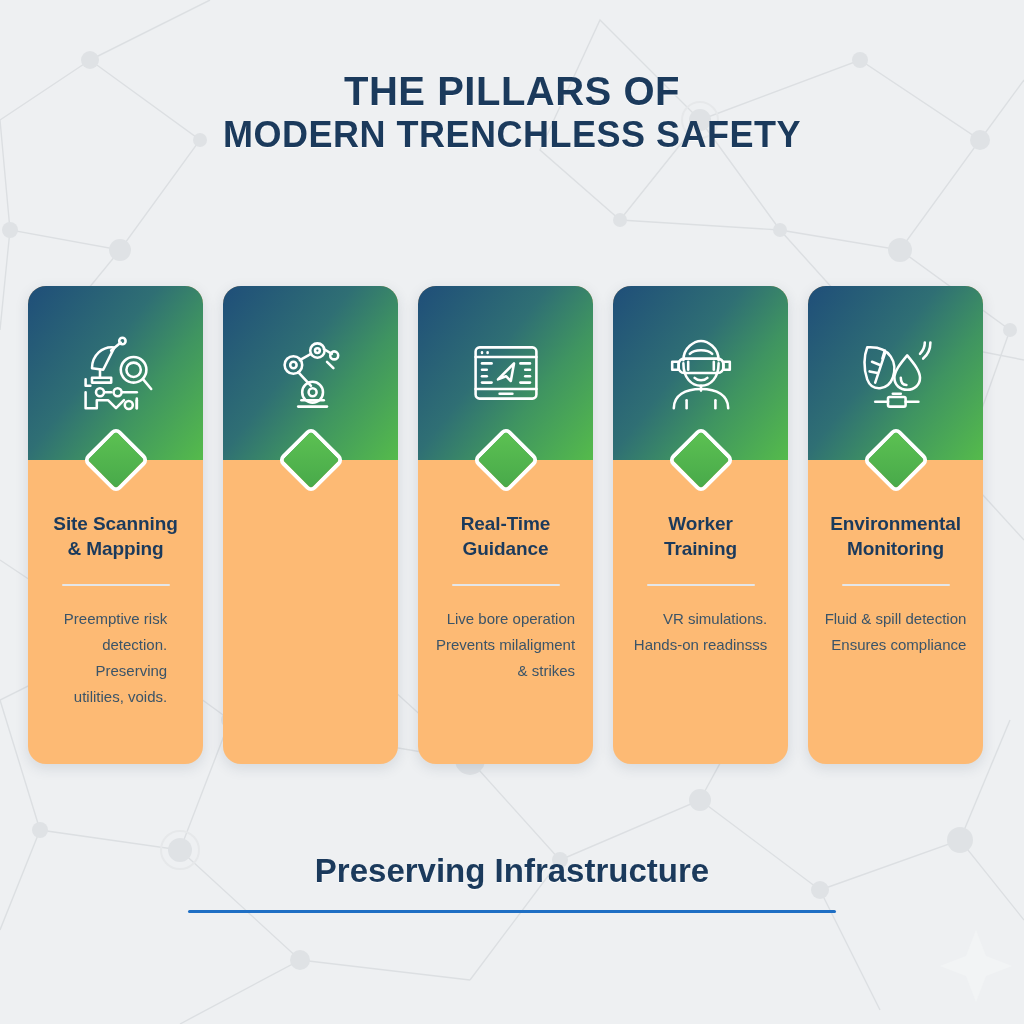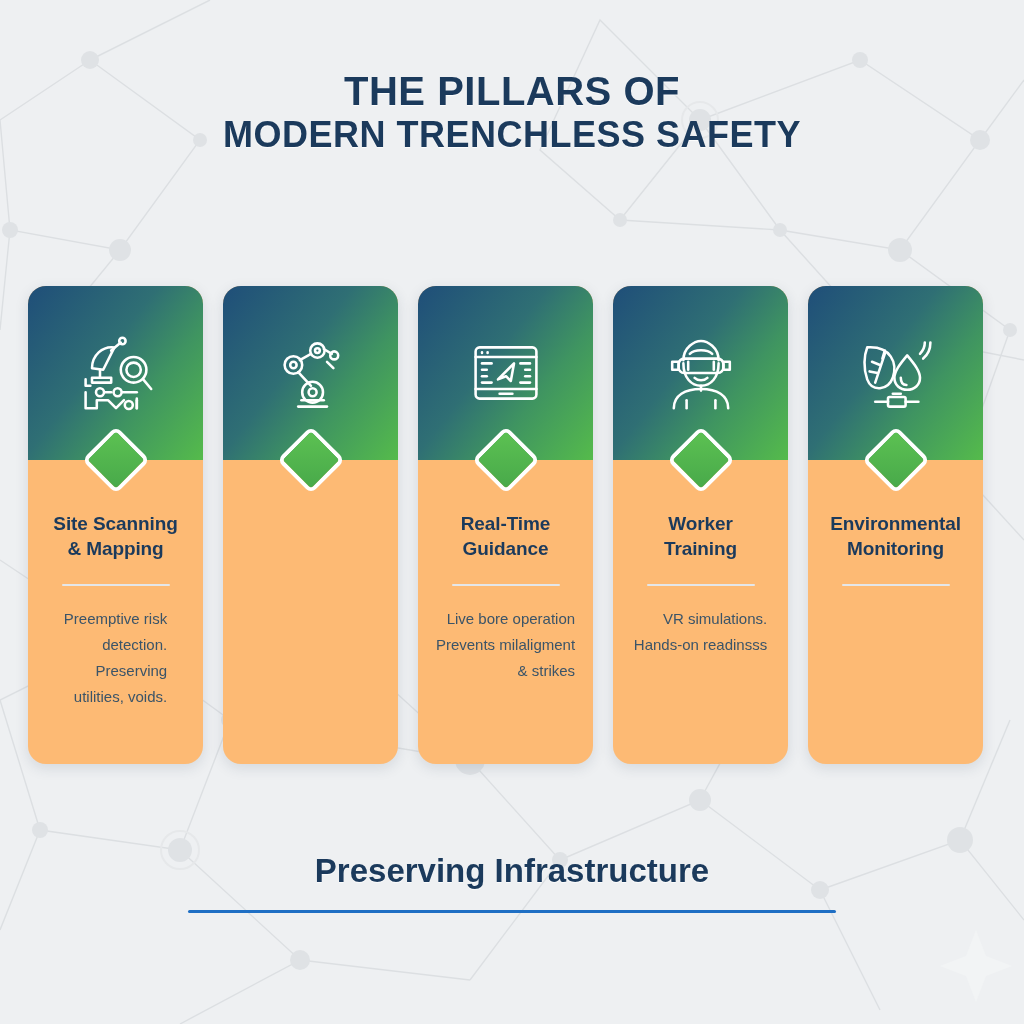--- a/index.html
+++ b/index.html
@@ -333,20 +333,24 @@
           </svg>
         </span>
         <span class="diamond"></span>
       </div>
       <div class="card-body">
         <div class="card-title">
           <span>Environmental</span><br>
           <span>Monitoring</span>
         </div>
         <div class="card-divider"></div>
+        <div class="card-desc">
+          <span>Fluid &amp; spill detection</span><br>
+          <span>Ensures compliance</span>
+        </div>
       </div>
     </div>
 
   </div>
 
   <div class="footer">
     <div class="footer-line">Preserving Infrastructure</div>
     <div class="footer-rule"></div>
   </div>
 

